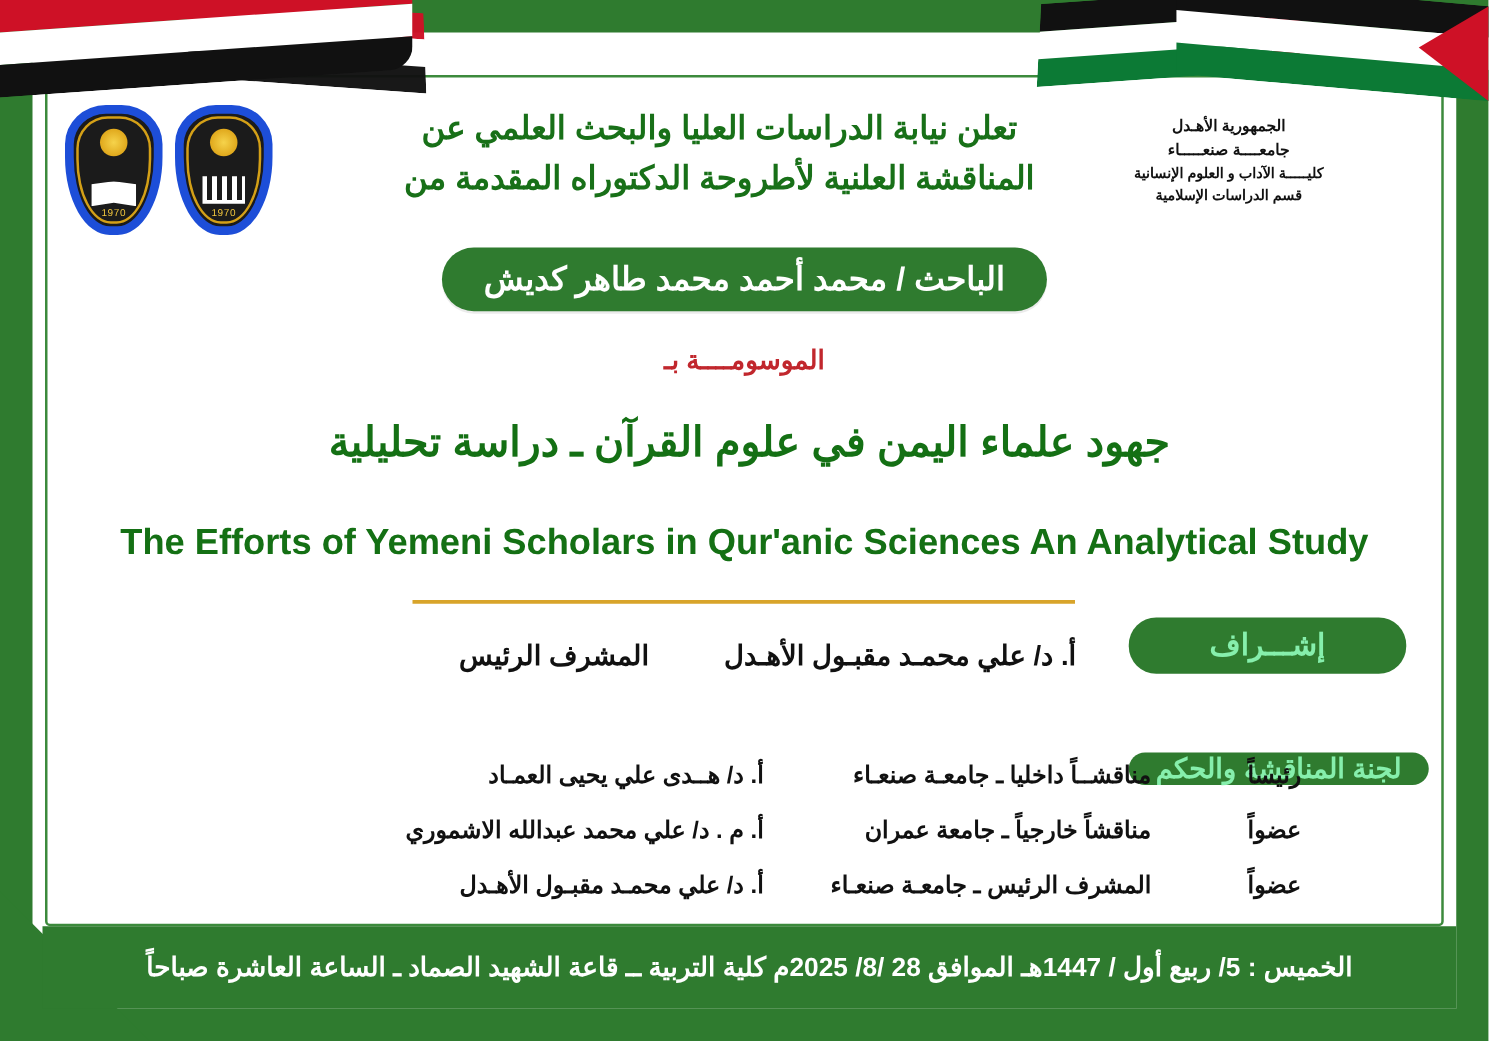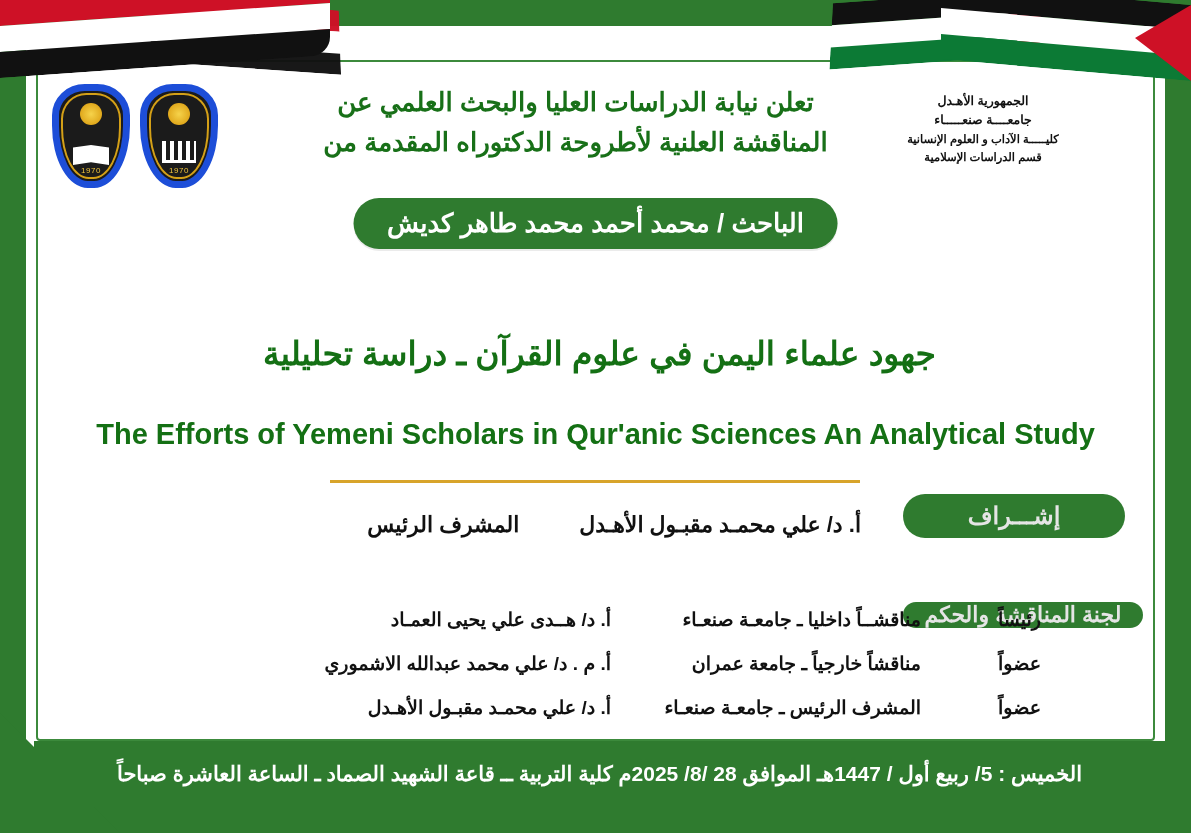--- a/index.html
+++ b/index.html
@@ -215,21 +215,21 @@
     top: 480px;
     left: 330px; width: 530px;
     height: 3px;
     background: #d8a42a;
   }
 
   
   .badge {
     position: absolute;
     background: #2f7b2f;
-    color: #e5e5e5;
+    color: #86efac;
     font-weight: bold;
     border-radius: 22px;
     text-align: center;
     white-space: nowrap;
   }
   .badge-supervision {
     top: 494px; left: 903px;
     width: 222px; padding: 8px 0;
     font-size: 24px;
   }
@@ -349,20 +349,21 @@
     <div>قسم الدراسات الإسلامية</div>
   </div>
 
   <div class="announce">
     <div>تعلن نيابة الدراسات العليا والبحث العلمي عن</div>
     <div>المناقشة العلنية لأطروحة الدكتوراه المقدمة من</div>
   </div>
 
   <div class="researcher">الباحث /  محمد أحمد محمد طاهر كديش</div>
 
+  <div class="mawsouma">الموسومــــة بـ</div>
 
   <div class="title-ar">جهود علماء اليمن في علوم القرآن  ـ  دراسة تحليلية</div>
   <div class="title-en">The Efforts of Yemeni Scholars in Qur'anic Sciences An Analytical Study</div>
 
   <div class="divider"></div>
 
   <div class="badge badge-supervision">إشـــراف</div>
   <div class="supervisor-row">
     <span>أ. د/ علي محمـد مقبـول الأهـدل</span>
     <span>المشرف الرئيس</span>

